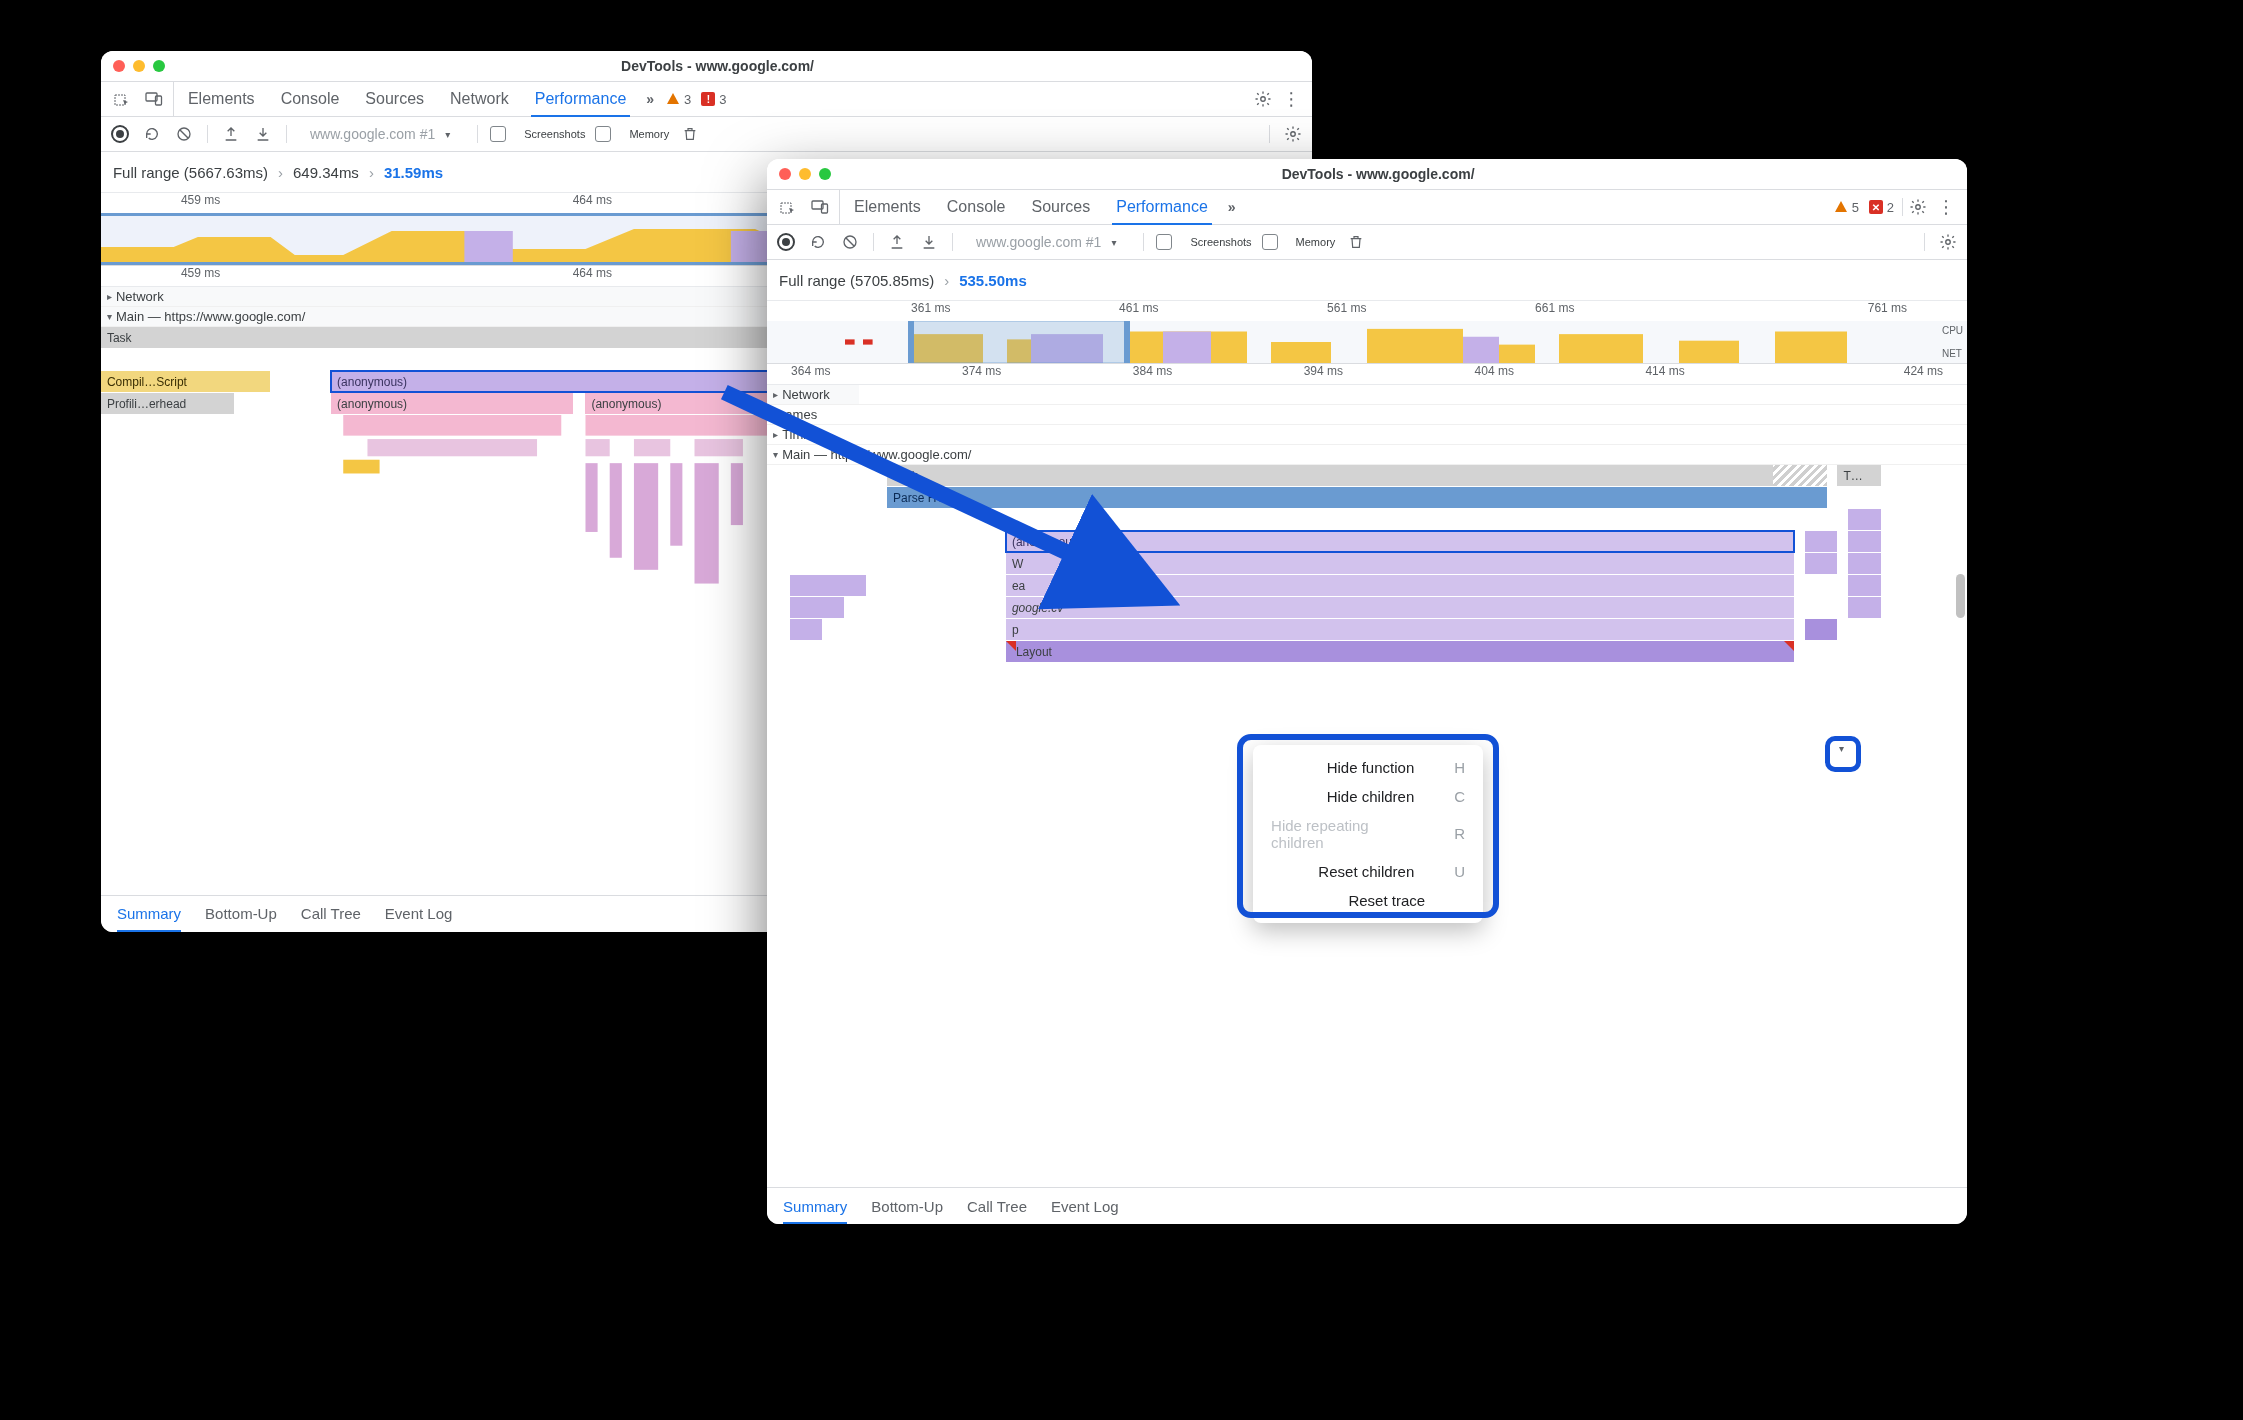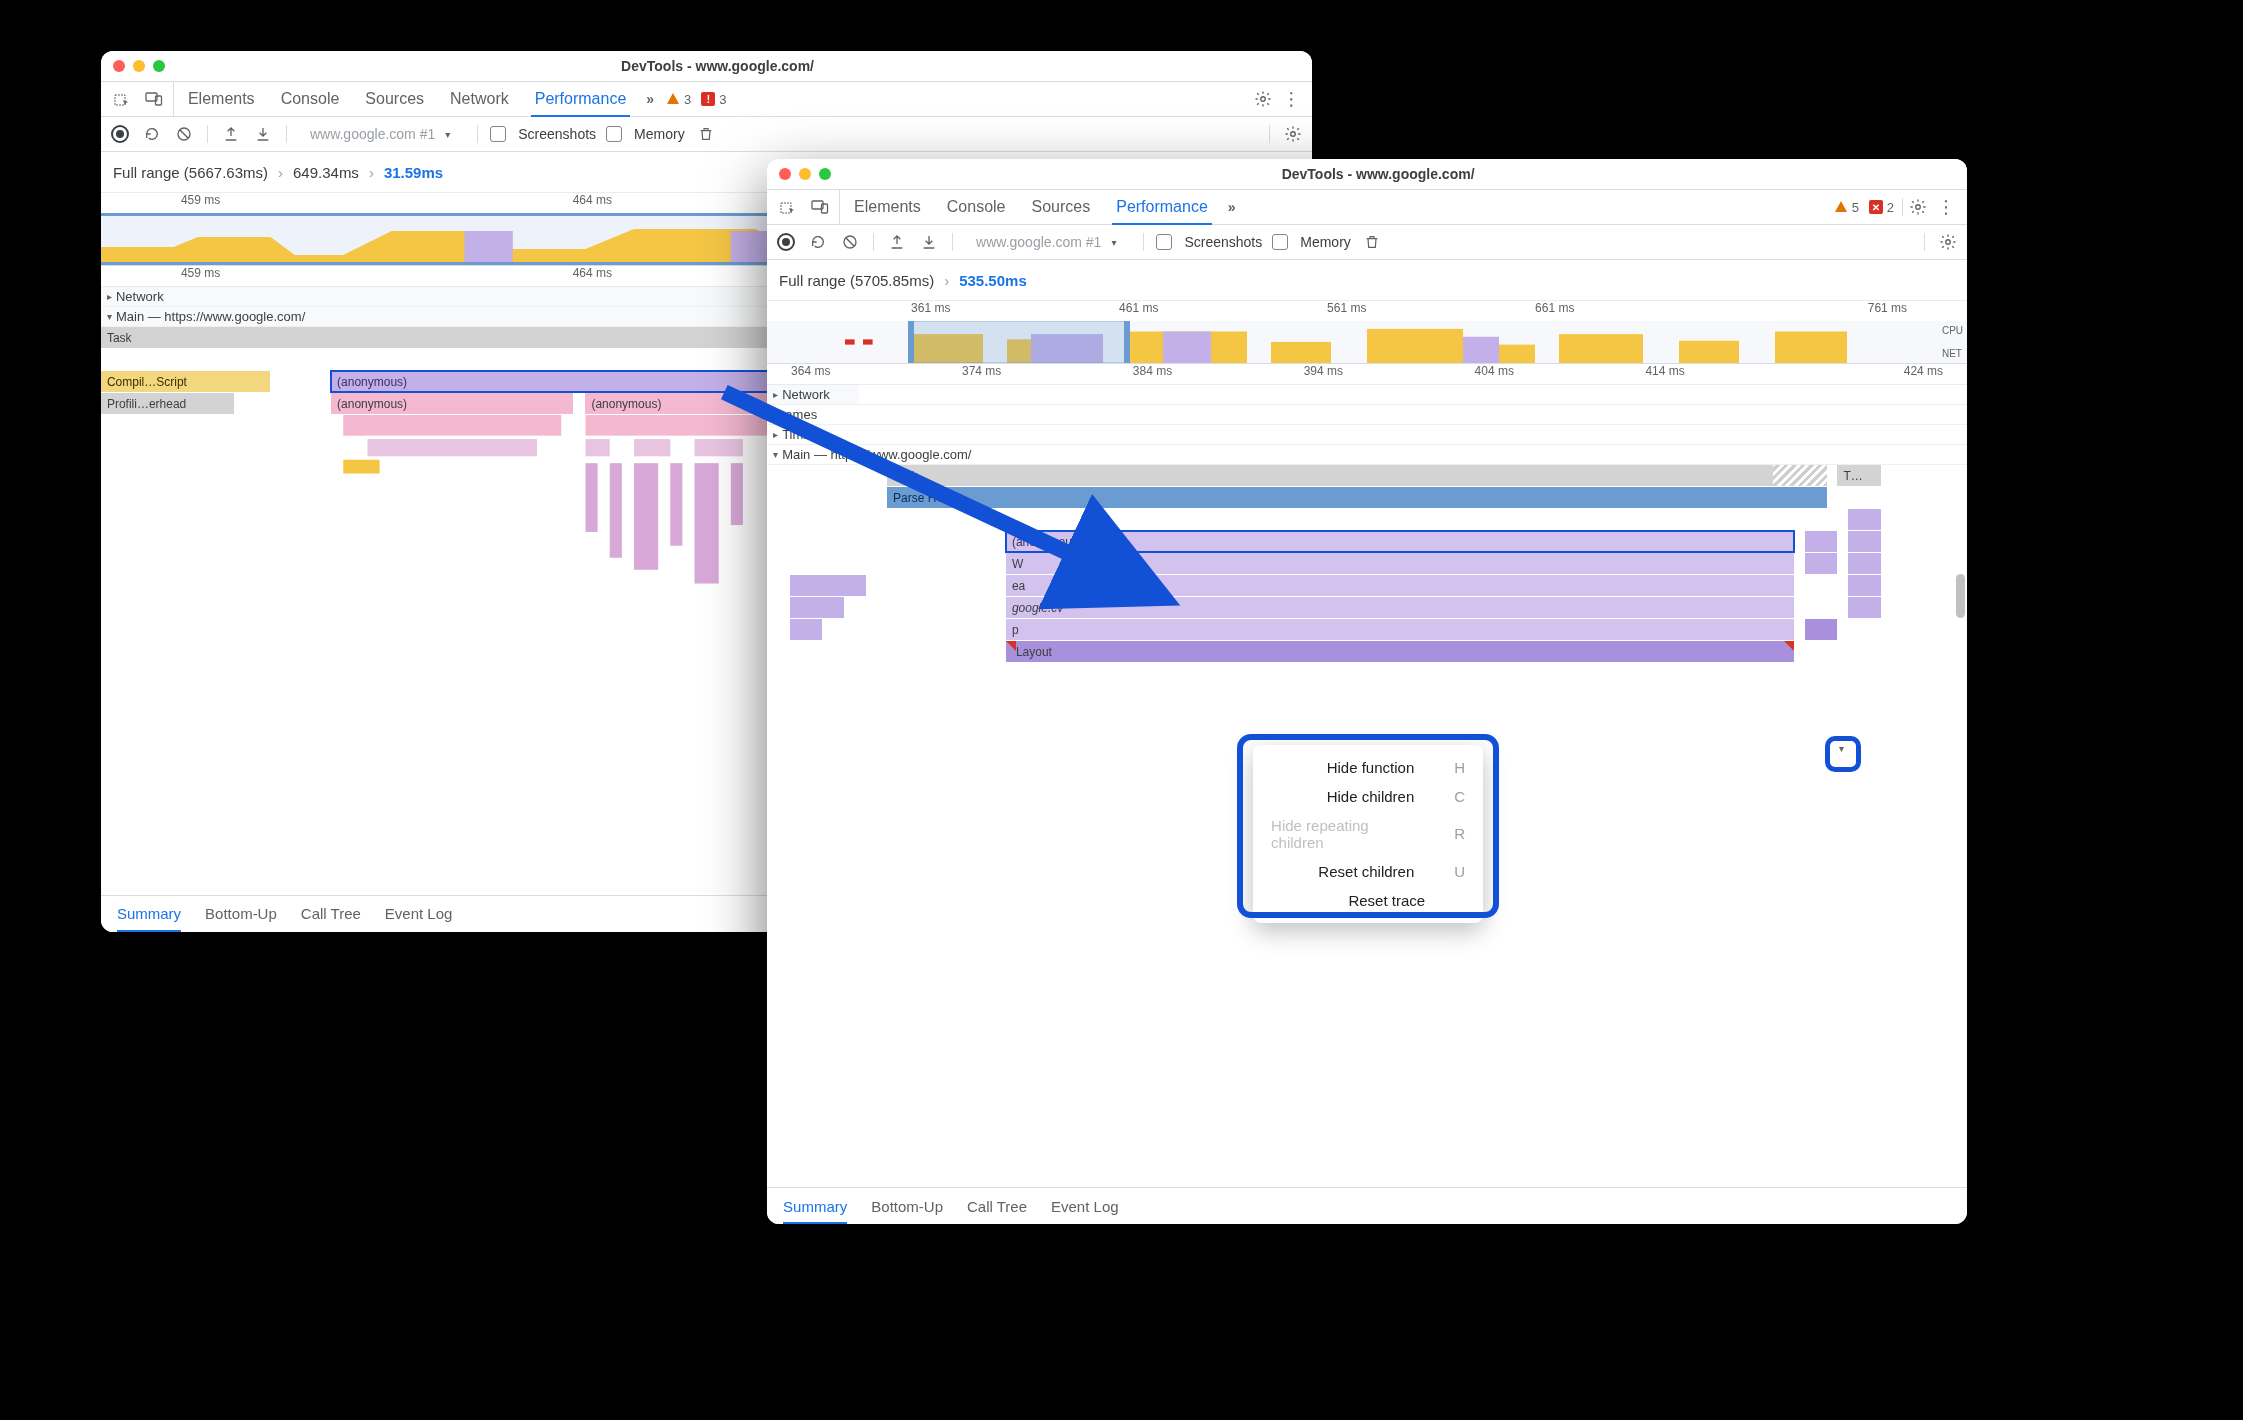--- a/index.html
+++ b/index.html
@@ -55,21 +55,21 @@
   .badge.warn svg { fill:var(--orange-warn); }
   .badge.err-sq { }
   .err-sq-icn { width:14px; height:14px; background:var(--red-err); color:#fff; display:flex; align-items:center; justify-content:center; font-size:10px; font-weight:700; border-radius:2px; }
   .vdiv { width:1px; height:18px; background:var(--border); margin:0 2px; }
   .more-v { font-size:18px; color:var(--muted); padding:0 6px; }
   .dd-chev { color:var(--muted); padding:0 6px; font-size:14px; font-weight:600; }
 
   
   .toolbar { display:flex; align-items:center; height:34px; border-bottom:1px solid var(--border); padding:0 8px; gap:10px; color:var(--muted); white-space:nowrap; }
   .trace-select { display:flex; align-items:center; color:#9aa0a6; gap:6px; padding:0 10px; border:1px solid transparent; }
-  .chk { display:flex; align-items:center; gap:12px; font-size:14px; color:#3c4043; }
+  .chk { display:flex; align-items:center; gap:18px; font-size:11px; color:#3c4043; }
   .chk .box { width:14px; height:14px; border:1.5px solid #80868b; border-radius:3px; display:inline-block; }
 
   .record-ring { width:14px; height:14px; border:2px solid #3c4043; border-radius:50%; position:relative; }
   .record-ring::after { content:""; position:absolute; inset:3px; border-radius:50%; background:#3c4043; }
 
   
   .rangebar { display:flex; align-items:center; gap:10px; padding:6px 12px; height:28px; border-bottom:1px solid var(--light-border); font-size:15px; }
   .rangebar .crumb { color:#3c4043; }
   .rangebar .sep { color:#9aa0a6; }
   .rangebar .active-range { color:var(--active-blue); font-weight:600; }

